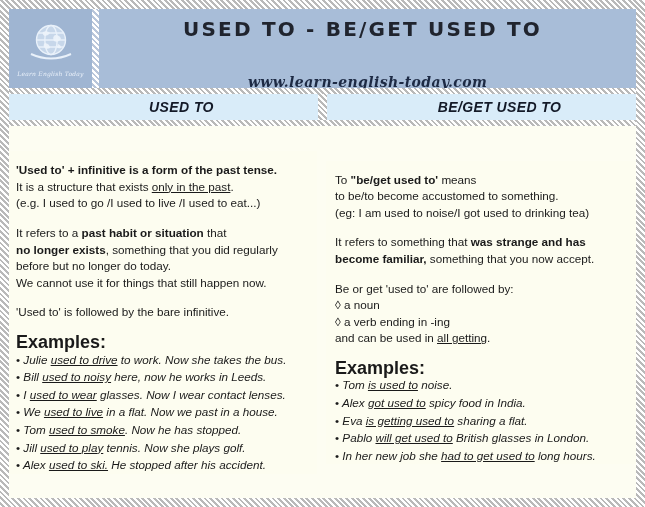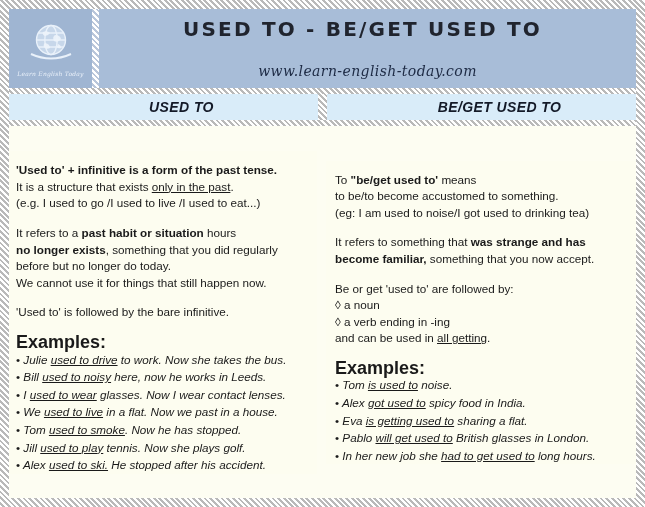--- a/index.html
+++ b/index.html
@@ -58,25 +58,25 @@
     position:absolute;left:80px;right:0;top:8px;
     text-align:center;
     font-family:"DejaVu Sans", sans-serif;
     font-weight:bold;
     font-size:20px;
     letter-spacing:2.2px;
     color:#20242e;
     white-space:nowrap;
   }
   .url{
-    position:absolute;left:90px;right:0;top:54px;
+    position:absolute;left:90px;right:0;top:65px;
     text-align:center;
     font-family:"DejaVu Serif", serif;
     font-style:italic;
-    font-weight:normal;
+    font-weight:bold;
     font-size:14px;
     letter-spacing:.4px;
     color:#1d2a44;
     white-space:nowrap;
   }
 
   
   .hrule{
     height:6px;
     background:
@@ -194,21 +194,21 @@
         <div class="line">
           <span> It is a structure that exists </span><u>only in the past</u><span>.</span>
         </div>
         <div class="line">(e.g. I used to go /I used to live /I used to eat...)</div>
       </div>
 
       <div class="gap"></div>
 
       <div class="para">
         <div class="line">
-          <span>It refers to a </span><b>past habit or situation</b><span> hours</span>
+          <span>It refers to a </span><b>past habit or situation</b><span> that</span>
         </div>
         <div class="line">
           <b>no longer exists</b><span>, something that you did regularly</span>
         </div>
         <div class="line">before but no longer do today.</div>
         <div class="line">We cannot use it for things that still happen now.</div>
       </div>
 
       <div class="gap"></div>
 

